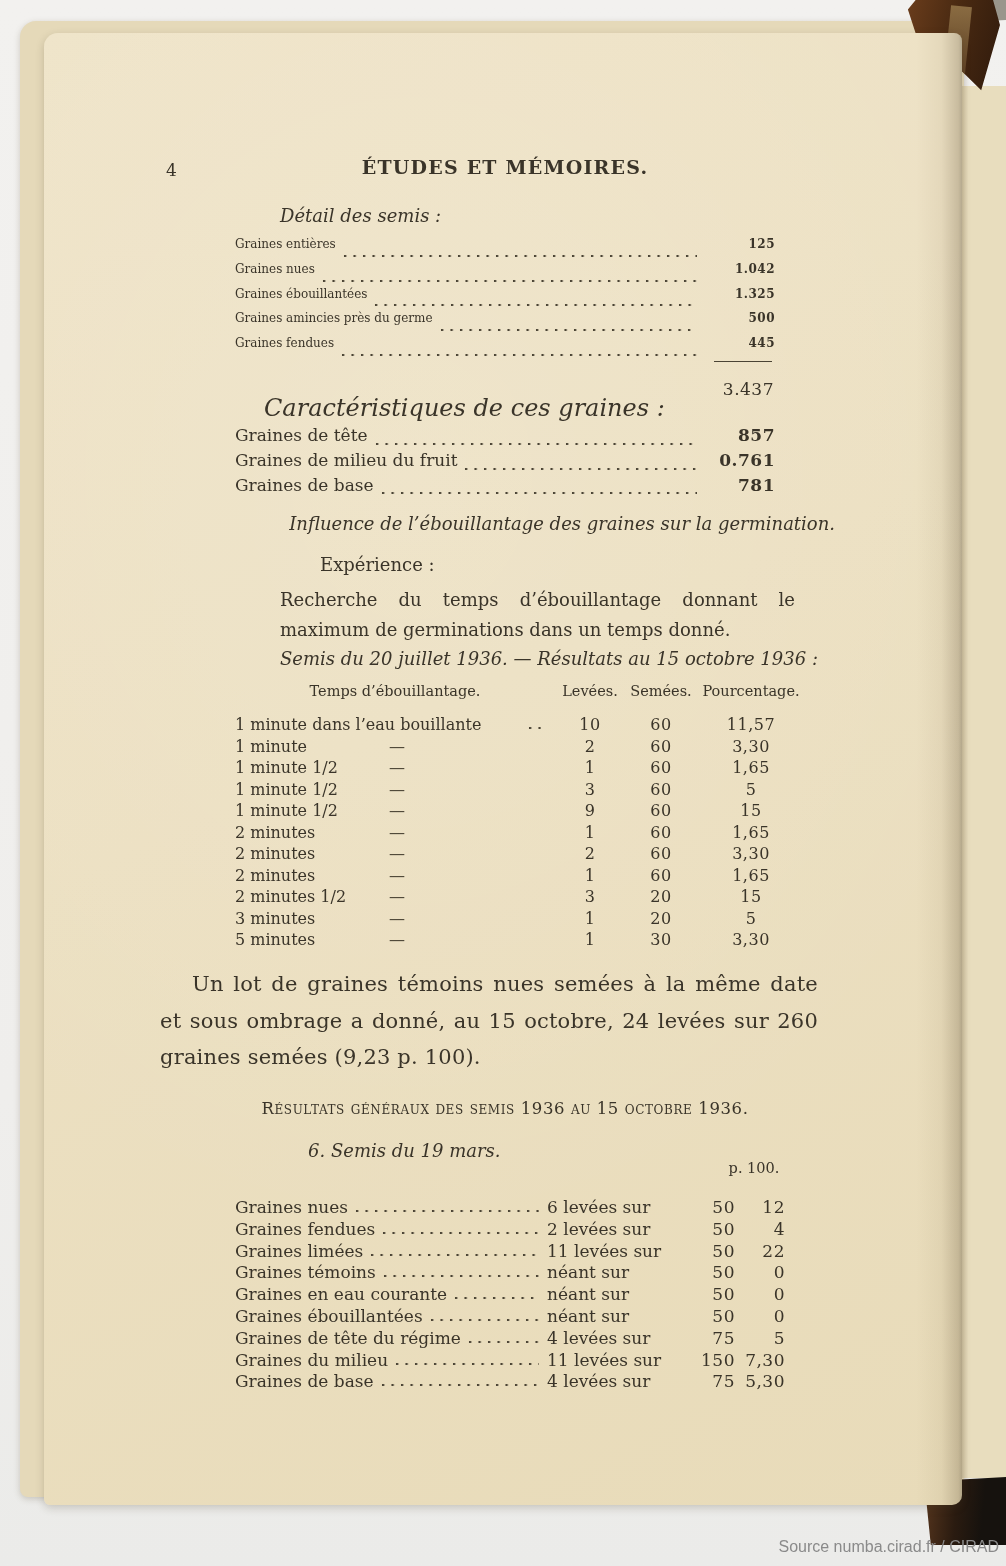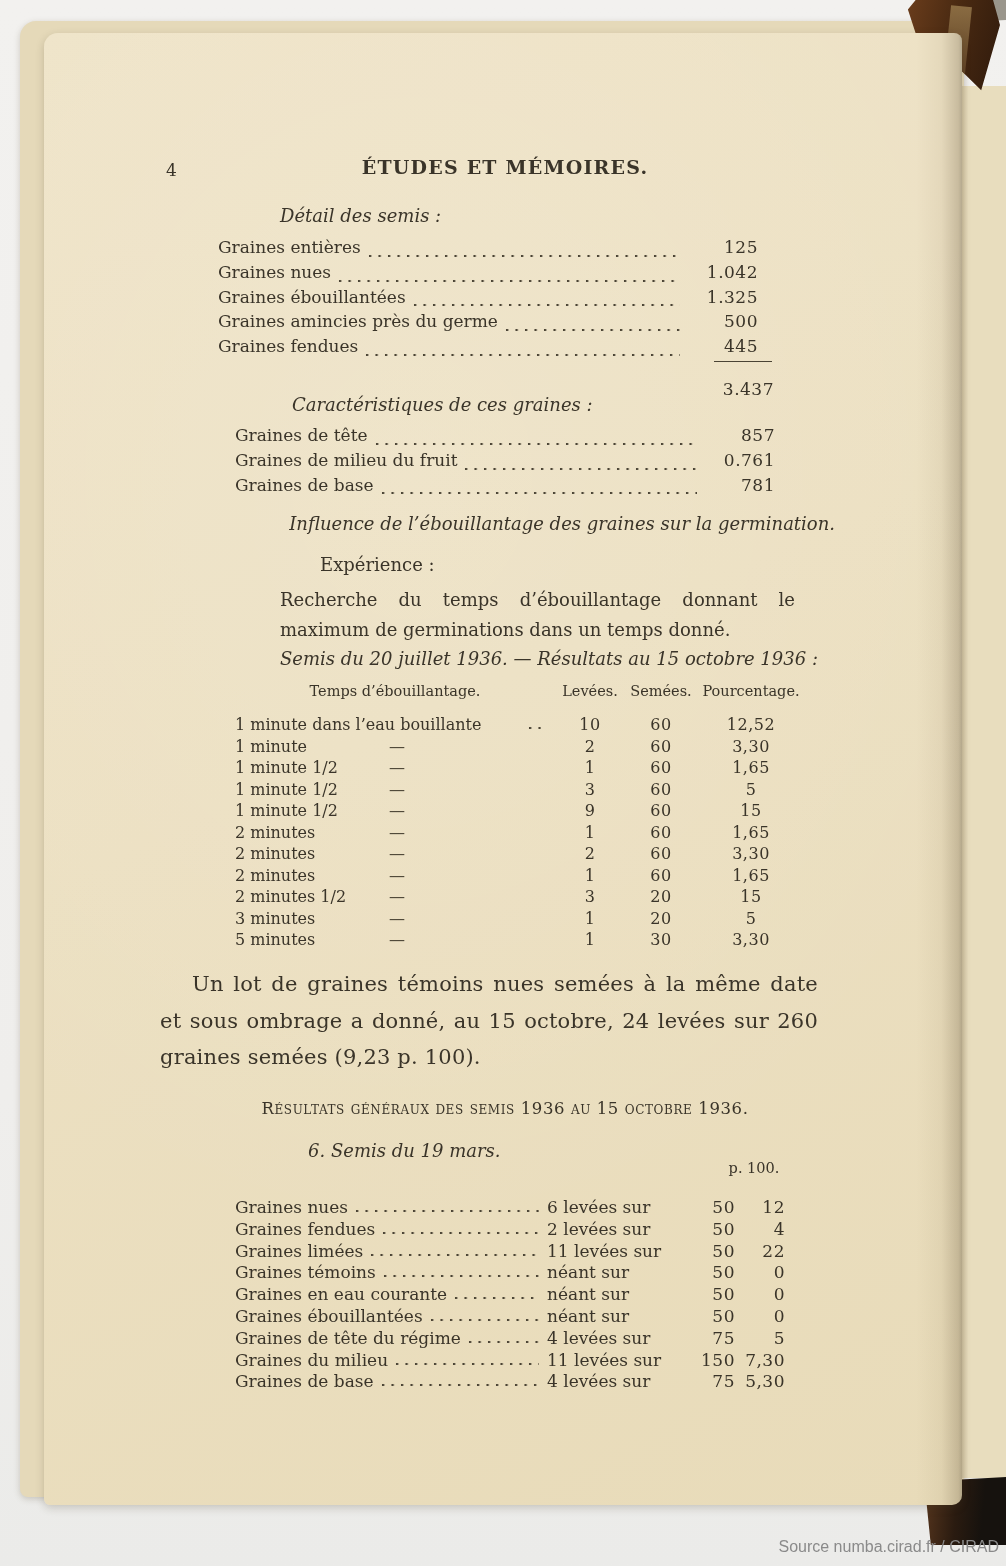--- a/index.html
+++ b/index.html
@@ -59,28 +59,28 @@
     background-size:9.5px 4px;background-repeat:repeat-x;background-position:left bottom;
   }
   .rule{border-top:1.6px solid #4a4334;height:0;}
 
   
   #page-num{position:absolute;left:166px;top:160px;font-size:17px;}
   #running-title{position:absolute;left:175px;top:156px;width:660px;text-align:center;font-weight:bold;font-size:19px;letter-spacing:1.2px;}
 
   
   #h-detail{position:absolute;left:280px;top:205px;font-size:18px;}
-  #list-detail{position:absolute;left:218px;top:237px;width:540px;font-size:17px;}
+  #list-detail{position:absolute;left:235px;top:237px;width:540px;font-size:12px;}
   .lrow{display:flex;align-items:baseline;height:24.8px;}
-  .lrow .val{width:70px;text-align:right;flex:0 0 auto;letter-spacing:.5px;}
+  .lrow .val{width:70px;text-align:right;flex:0 0 auto;letter-spacing:.5px;font-weight:bold;}
   #total-rule{position:absolute;left:714px;top:361px;width:58px;}
   #total-val{position:absolute;left:700px;top:369px;width:74px;text-align:right;font-size:17px;letter-spacing:.5px;margin-top:10px;}
 
   
-  #h-caract{position:absolute;left:292px;top:394px;font-size:18px;font-style:italic;}
+  #h-caract{position:absolute;left:264px;top:394px;font-size:24px;font-style:italic;}
   #list-caract{position:absolute;left:235px;top:425px;width:540px;font-size:17px;}
 
   
   #h-influence{position:absolute;left:175px;top:513px;width:660px;text-align:right;font-size:18px;}
   #h-experience{position:absolute;left:320px;top:554px;font-size:18px;}
   #p-recherche{position:absolute;left:280px;top:585px;width:515px;font-size:18px;line-height:30px;text-align:justify;}
 
   
   #h-semis-juillet{position:absolute;left:280px;top:648px;font-size:18px;}
   #germ-table{position:absolute;left:235px;top:683px;width:570px;font-size:16px;}
@@ -202,21 +202,21 @@
       <span><span class="rule"></span></span>
       <span><span class="rule"></span></span>
     </div>
     <div class="germ-row">
         <span class="t-area">
           <span class="t-lbl">1 minute dans l’eau bouillante</span>
           <span class="dots"></span>
         </span>
         <span class="g-num">10</span>
         <span class="g-num">60</span>
-        <span class="g-num">12,52</span>
+        <span class="g-num">11,57</span>
       </div>
     <div class="germ-row">
         <span class="t-area">
           <span class="t-lbl">1 minute</span>
           <span class="t-ditto">—</span>
         </span>
         <span class="g-num">2</span>
         <span class="g-num">60</span>
         <span class="g-num">3,30</span>
       </div>

